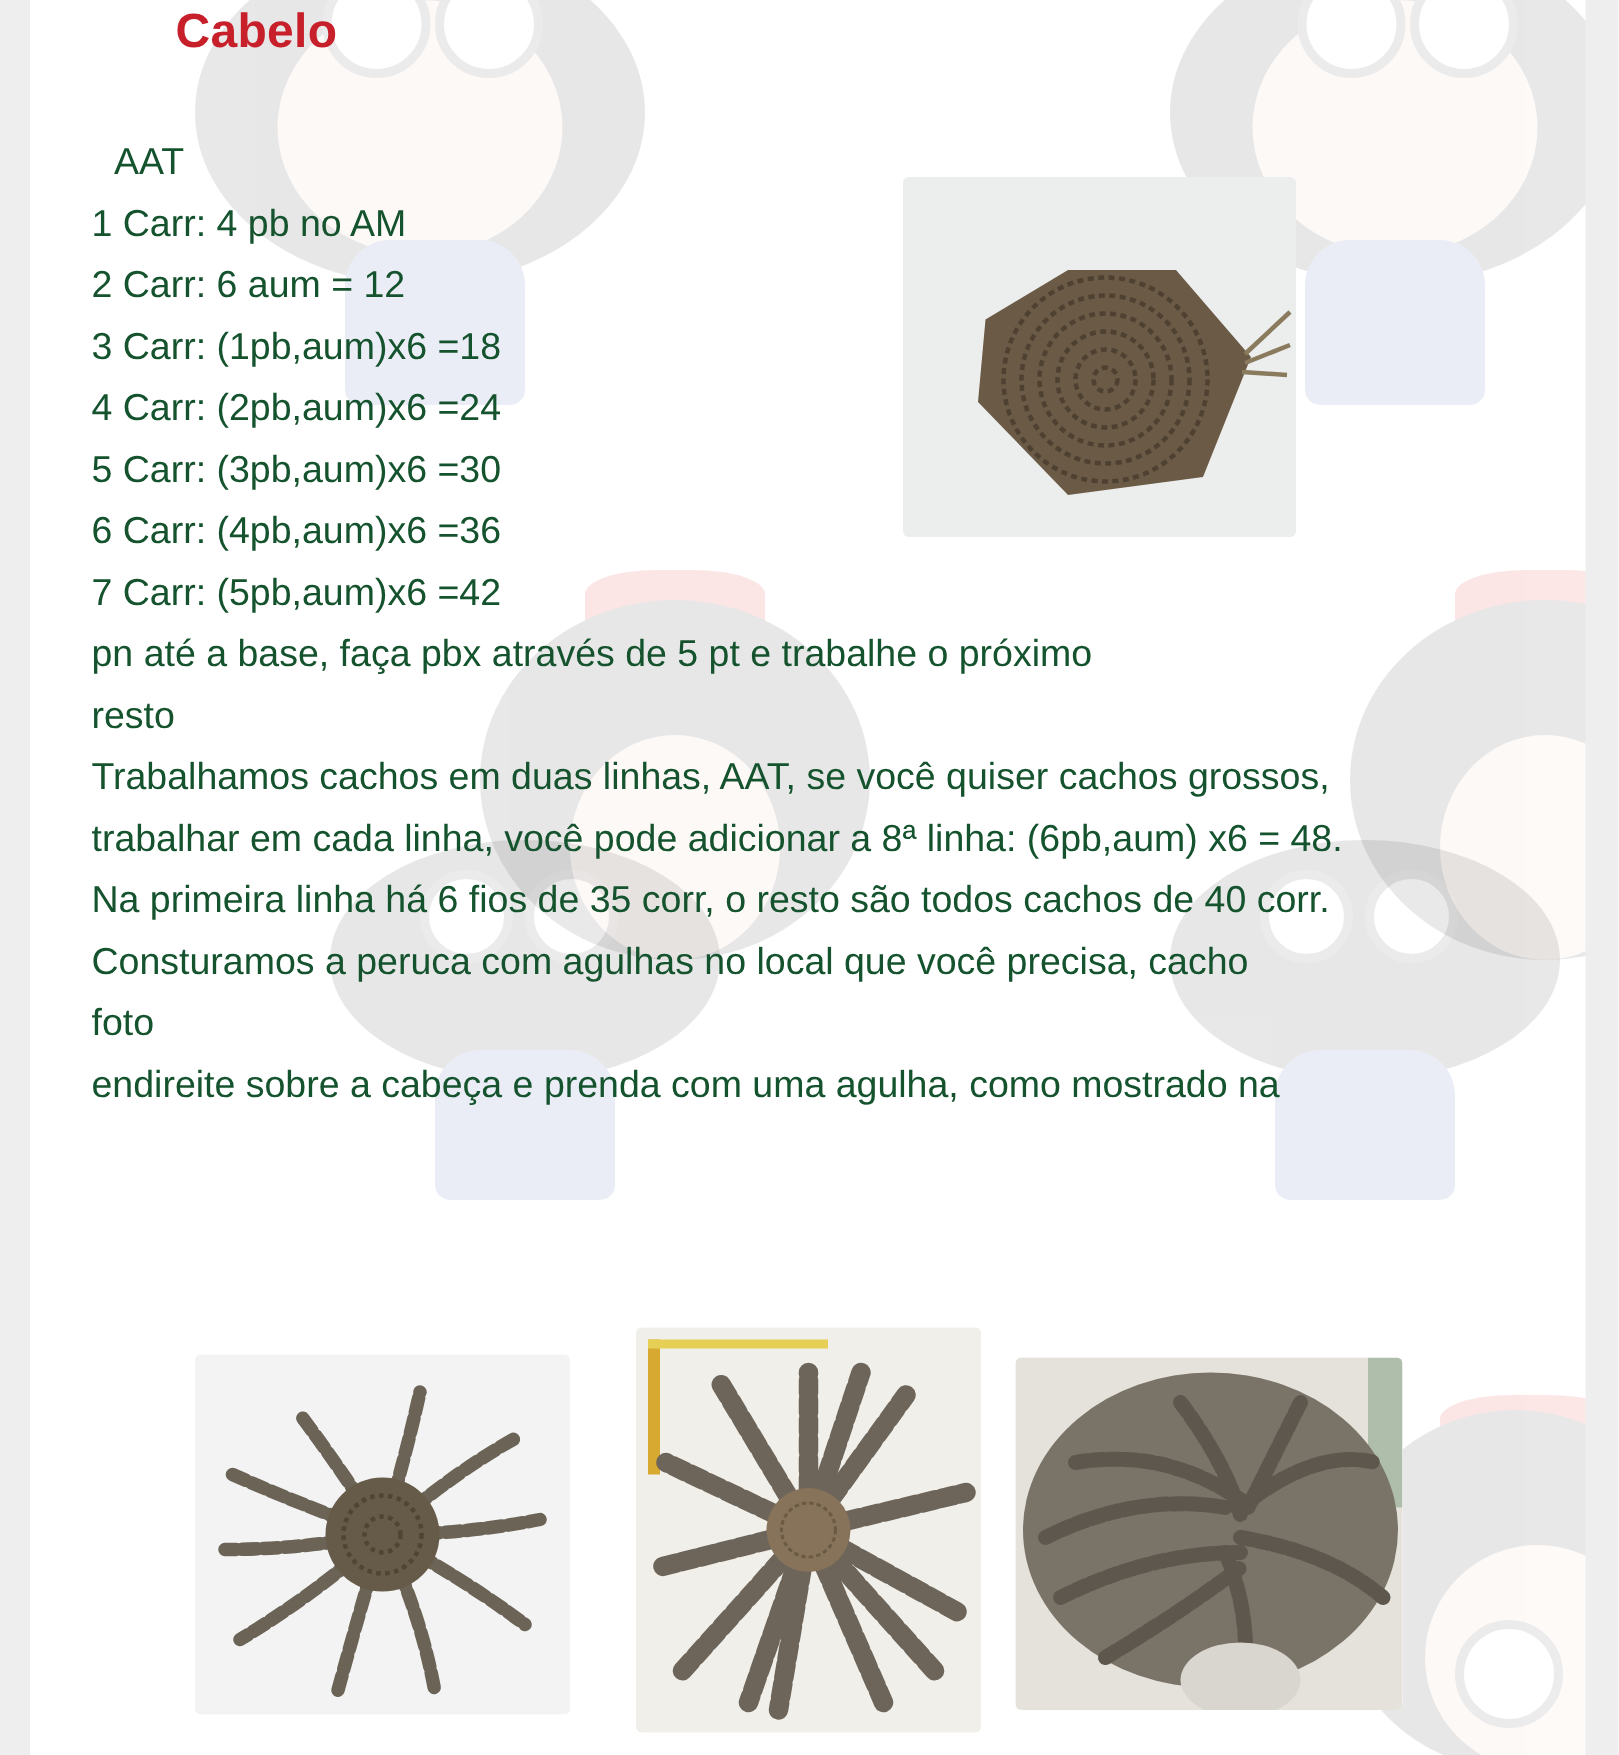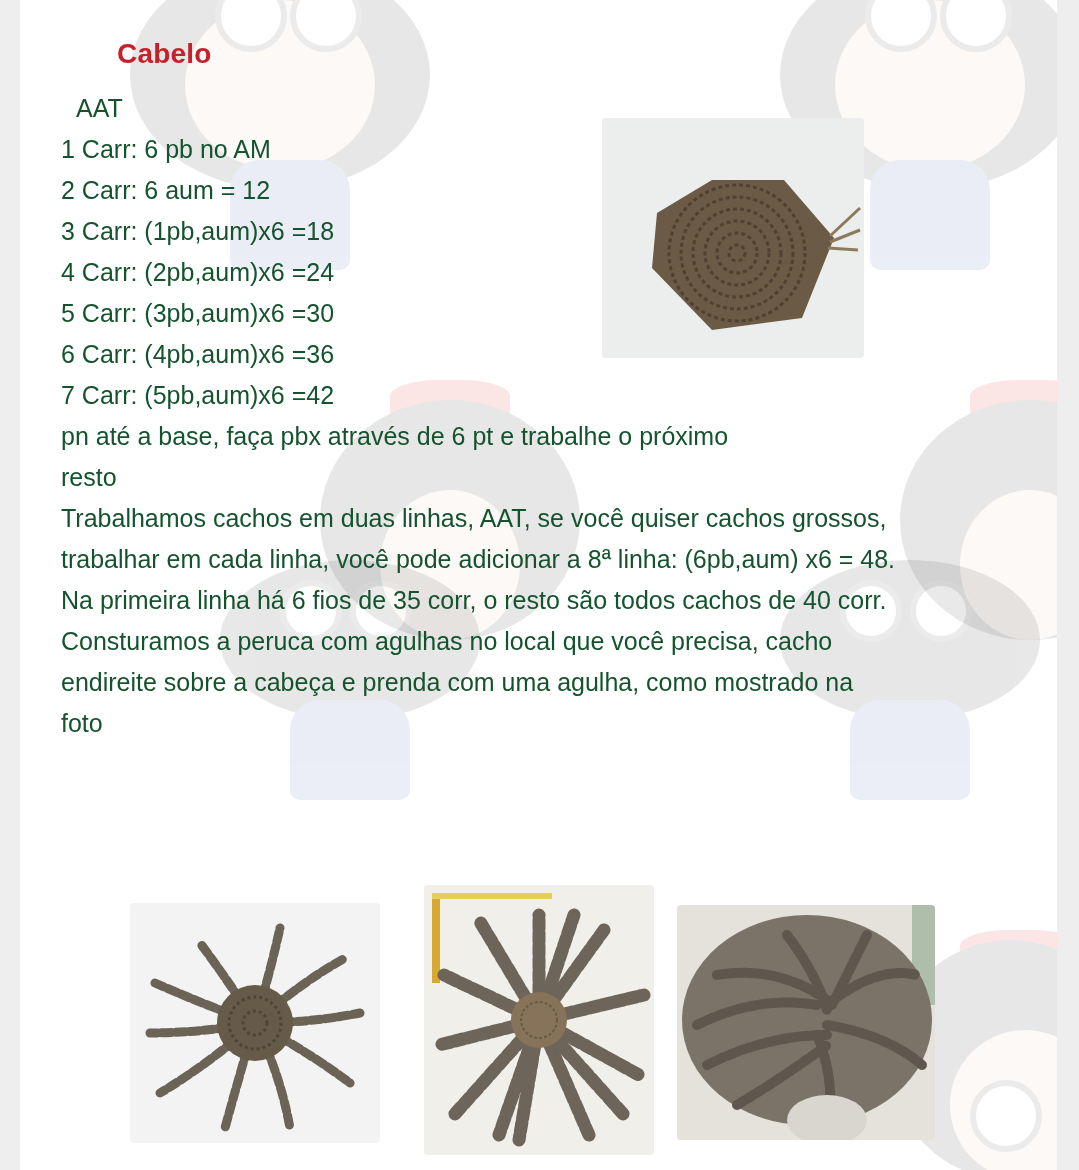--- a/index.html
+++ b/index.html
@@ -16,23 +16,22 @@
     
     .wm { position: absolute; opacity: 0.10; }
     .wm .head { position:absolute; border-radius: 50%; background:#222; }
     .wm .face { position:absolute; border-radius: 50%; background:#f2c9b8; }
     .wm .eye { position:absolute; border-radius:50%; border:6px solid #444; background:#fff; }
     .wm .body { position:absolute; background:#3b5ca8; border-radius: 30px 30px 10px 10px; }
     .wm .bow { position:absolute; background:#d11; border-radius: 40% 40% 10% 10%; }
 
     .title {
       position: absolute; left: 97px; top: 2px;
-      font-size: 28px; font-weight: bold; color: #c8202a;
+      font-size: 32px; font-weight: bold; color: #c8202a;
       letter-spacing: 0.2px;
-      margin-top: 36px;
     }
     .text-block {
       position: absolute; left: 41px; top: 88px; width: 980px;
       font-size: 25px; line-height: 41px; color: #14532d;
     }
     .text-block .line { white-space: nowrap; }
     .text-block .aat { padding-left: 15px; }
 
     .photo {
       position: absolute; overflow: hidden;
@@ -95,35 +94,35 @@
     <div class="bow" style="left:70px; top:10px; width:120px; height:40px;"></div>
     <div class="head" style="left:0; top:20px; width:240px; height:240px;"></div>
     <div class="face" style="left:60px; top:110px; width:150px; height:150px;"></div>
     <div class="eye" style="left:80px; top:160px; width:60px; height:60px;"></div>
   </div>
 
   <div class="title">Cabelo</div>
 
   <div class="text-block">
     <div class="line aat">AAT</div>
-    <div class="line">1 Carr: 6 pb no AM</div>
+    <div class="line">1 Carr: 4 pb no AM</div>
     <div class="line">2 Carr: 6 aum = 12</div>
     <div class="line">3 Carr: (1pb,aum)x6 =18</div>
     <div class="line">4 Carr: (2pb,aum)x6 =24</div>
     <div class="line">5 Carr: (3pb,aum)x6 =30</div>
     <div class="line">6 Carr: (4pb,aum)x6 =36</div>
     <div class="line">7 Carr: (5pb,aum)x6 =42</div>
-    <div class="line">pn até a base, faça pbx através de 6 pt e trabalhe o próximo</div>
+    <div class="line">pn até a base, faça pbx através de 5 pt e trabalhe o próximo</div>
     <div class="line">resto</div>
     <div class="line">Trabalhamos cachos em duas linhas, AAT, se você quiser cachos grossos,</div>
     <div class="line">trabalhar em cada linha, você pode adicionar a 8ª linha: (6pb,aum) x6 = 48.</div>
     <div class="line">Na primeira linha há 6 fios de 35 corr, o resto são todos cachos de 40 corr.</div>
     <div class="line">Consturamos a peruca com agulhas no local que você precisa, cacho</div>
+    <div class="line">foto</div>
     <div class="line">endireite sobre a cabeça e prenda com uma agulha, como mostrado na</div>
-    <div class="line">foto</div>
   </div>
 
   <div class="photo photo-main">
     <svg viewBox="0 0 262 240">
       <rect width="262" height="240" fill="#eceeed"></rect>
       <polygon points="110,62 182,62 232,120 200,200 110,212 50,150 55,95" fill="#6b5a45"></polygon>
       <g fill="none" stroke="#4e4132" stroke-width="3" stroke-dasharray="4 3">
         <circle cx="135" cy="135" r="8"></circle>
         <circle cx="135" cy="135" r="20"></circle>
         <circle cx="135" cy="135" r="32"></circle>

